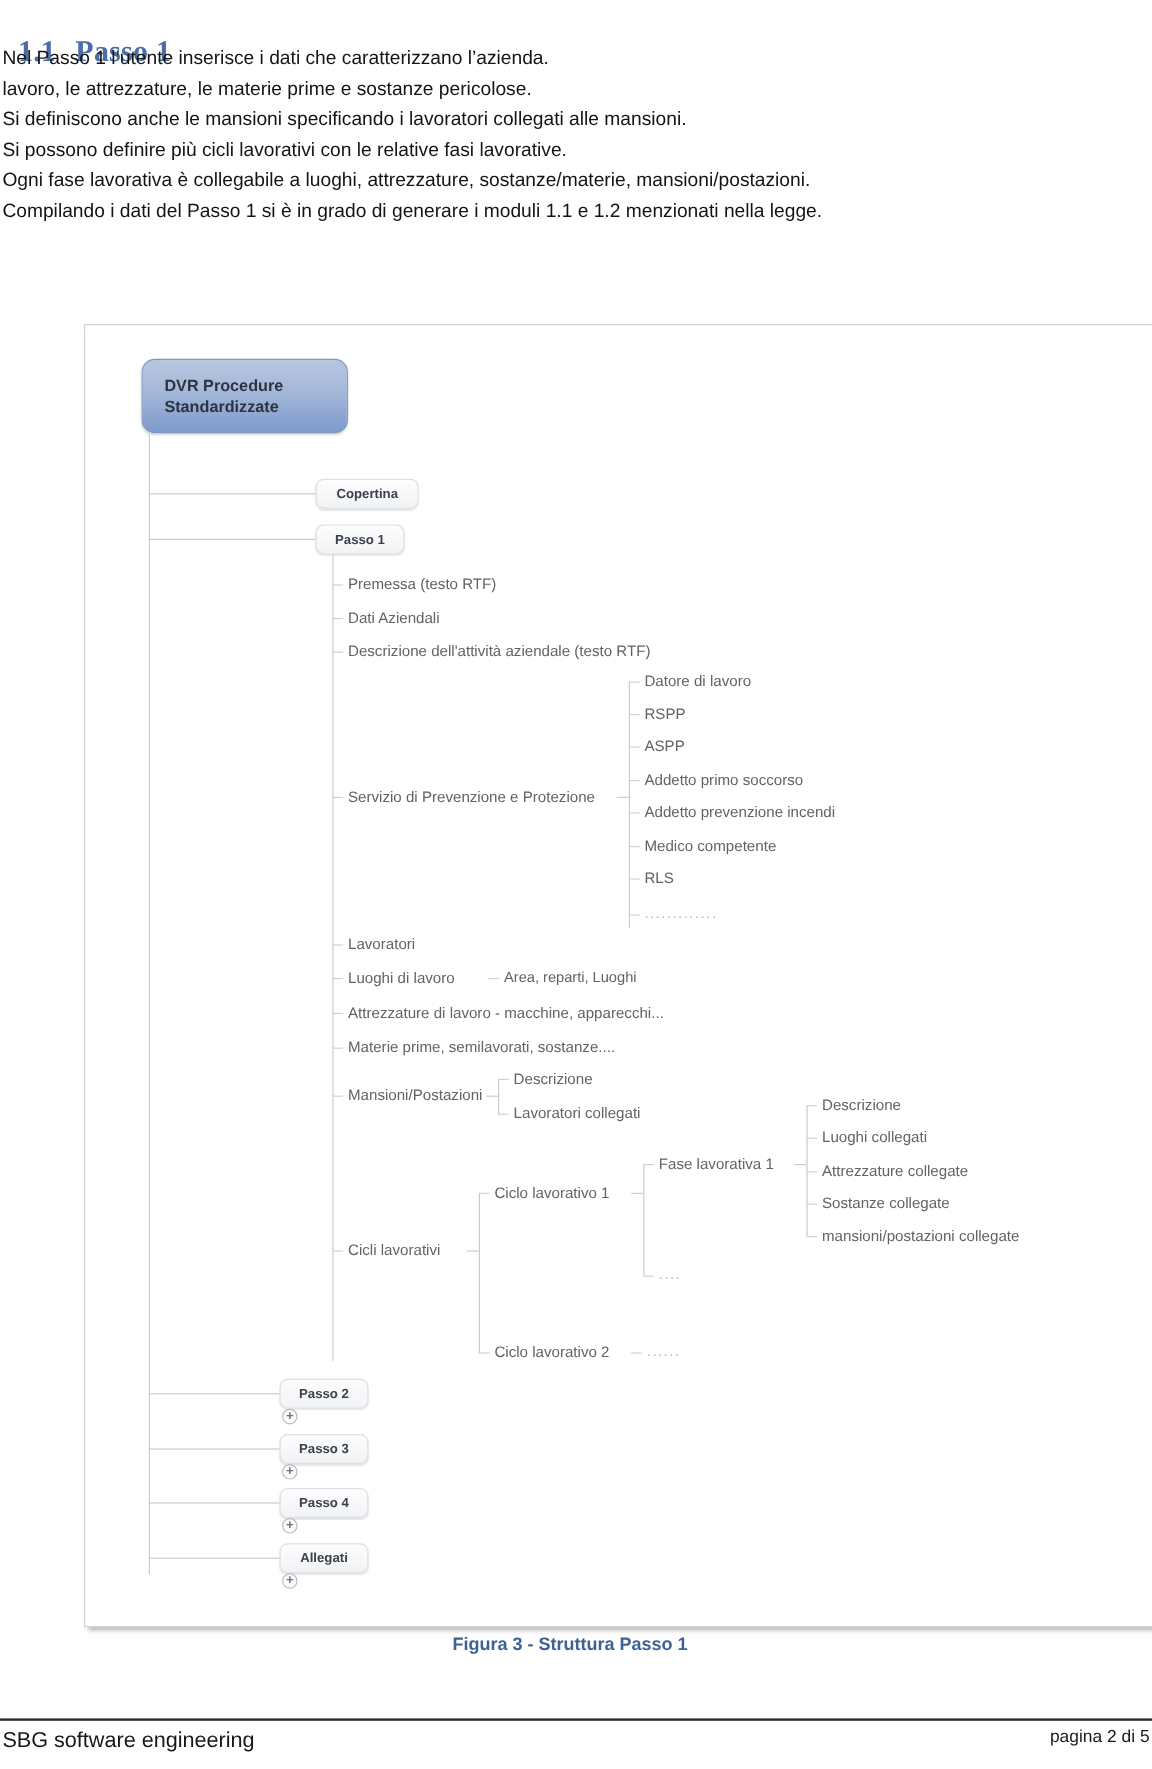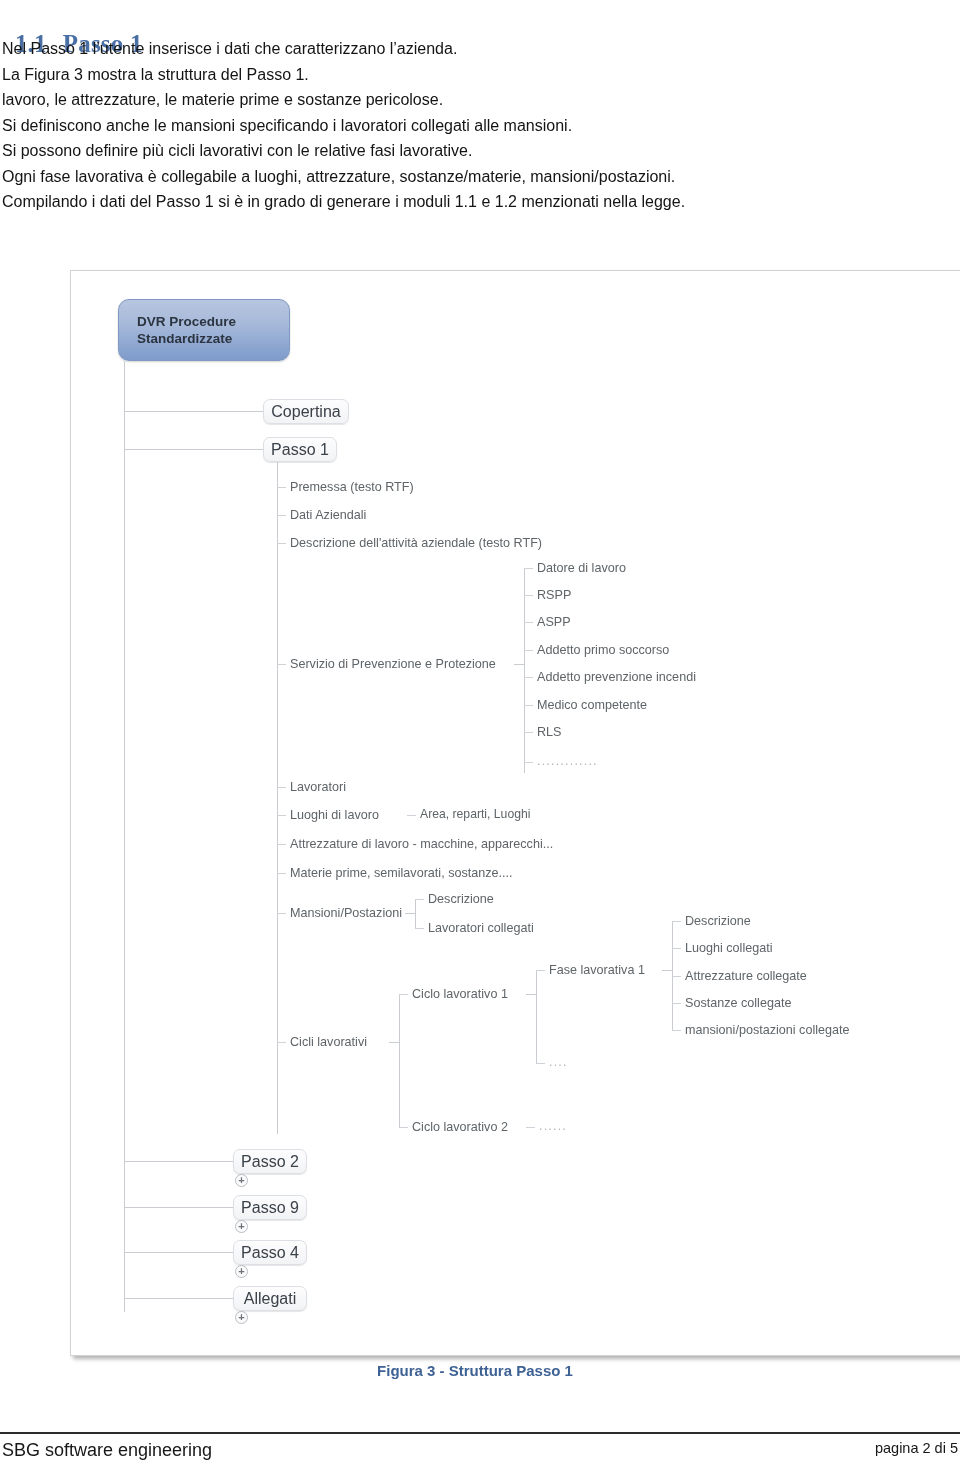--- a/index.html
+++ b/index.html
@@ -66,22 +66,22 @@
   }
   .node-root span{ display:block; }
 
   .node-box{
     position:absolute;
     border-radius:7px;
     background:linear-gradient(to bottom,#fdfdfe 0%, #f2f3f5 100%);
     border:1px solid #dcdfe3;
     box-shadow:0 1px 1px rgba(0,0,0,0.10);
     color:#3a4149;
-    font-weight:400;
-    font-size:16px;
+    font-weight:700;
+    font-size:11px;
     display:flex; align-items:center; justify-content:center;
     padding:0 9px;
     white-space:nowrap;
     text-align:center;
   }
 
   .leaf{
     position:absolute;
     font-size:12.6px;
     color:#5e6468;
@@ -140,21 +140,20 @@
 </style>
 </head>
 <body>
 
 <div class="doc-heading">
   <span class="num">1.1</span><span>Passo 1</span>
 </div>
 
 <div class="body-text">
   <p>Nel Passo 1 l’utente inserisce i dati che caratterizzano l’azienda.</p>
-  <p>La Figura 3 mostra la struttura del Passo 1.</p>
   <p>lavoro, le attrezzature, le materie prime e sostanze pericolose.</p>
   <p>Si definiscono anche le mansioni specificando i lavoratori collegati alle mansioni.</p>
   <p>Si possono definire più cicli lavorativi con le relative fasi lavorative.</p>
   <p>Ogni fase lavorativa è collegabile a luoghi, attrezzature, sostanze/materie, mansioni/postazioni.</p>
   <p>Compilando i dati del Passo 1 si è in grado di generare i moduli 1.1 e 1.2 menzionati nella legge.</p>
 </div>
 
 <div class="figure-frame">
   <div class="figure-canvas">
 
@@ -286,21 +285,21 @@
     <div class="hline" style="left:53px; top:890px; width:109px;"></div>
     <div class="node-box" style="left:162px; top:878px; width:74px; height:25px;">
       <span>Passo 2</span>
     </div>
     <div class="plus-badge" style="left:164px; top:903px;">
       <span>+</span>
     </div>
 
     <div class="hline" style="left:53px; top:936px; width:109px;"></div>
     <div class="node-box" style="left:162px; top:924px; width:74px; height:25px;">
-      <span>Passo 9</span>
+      <span>Passo 3</span>
     </div>
     <div class="plus-badge" style="left:164px; top:949px;">
       <span>+</span>
     </div>
 
     <div class="hline" style="left:53px; top:981px; width:109px;"></div>
     <div class="node-box" style="left:162px; top:969px; width:74px; height:25px;">
       <span>Passo 4</span>
     </div>
     <div class="plus-badge" style="left:164px; top:994px;">

